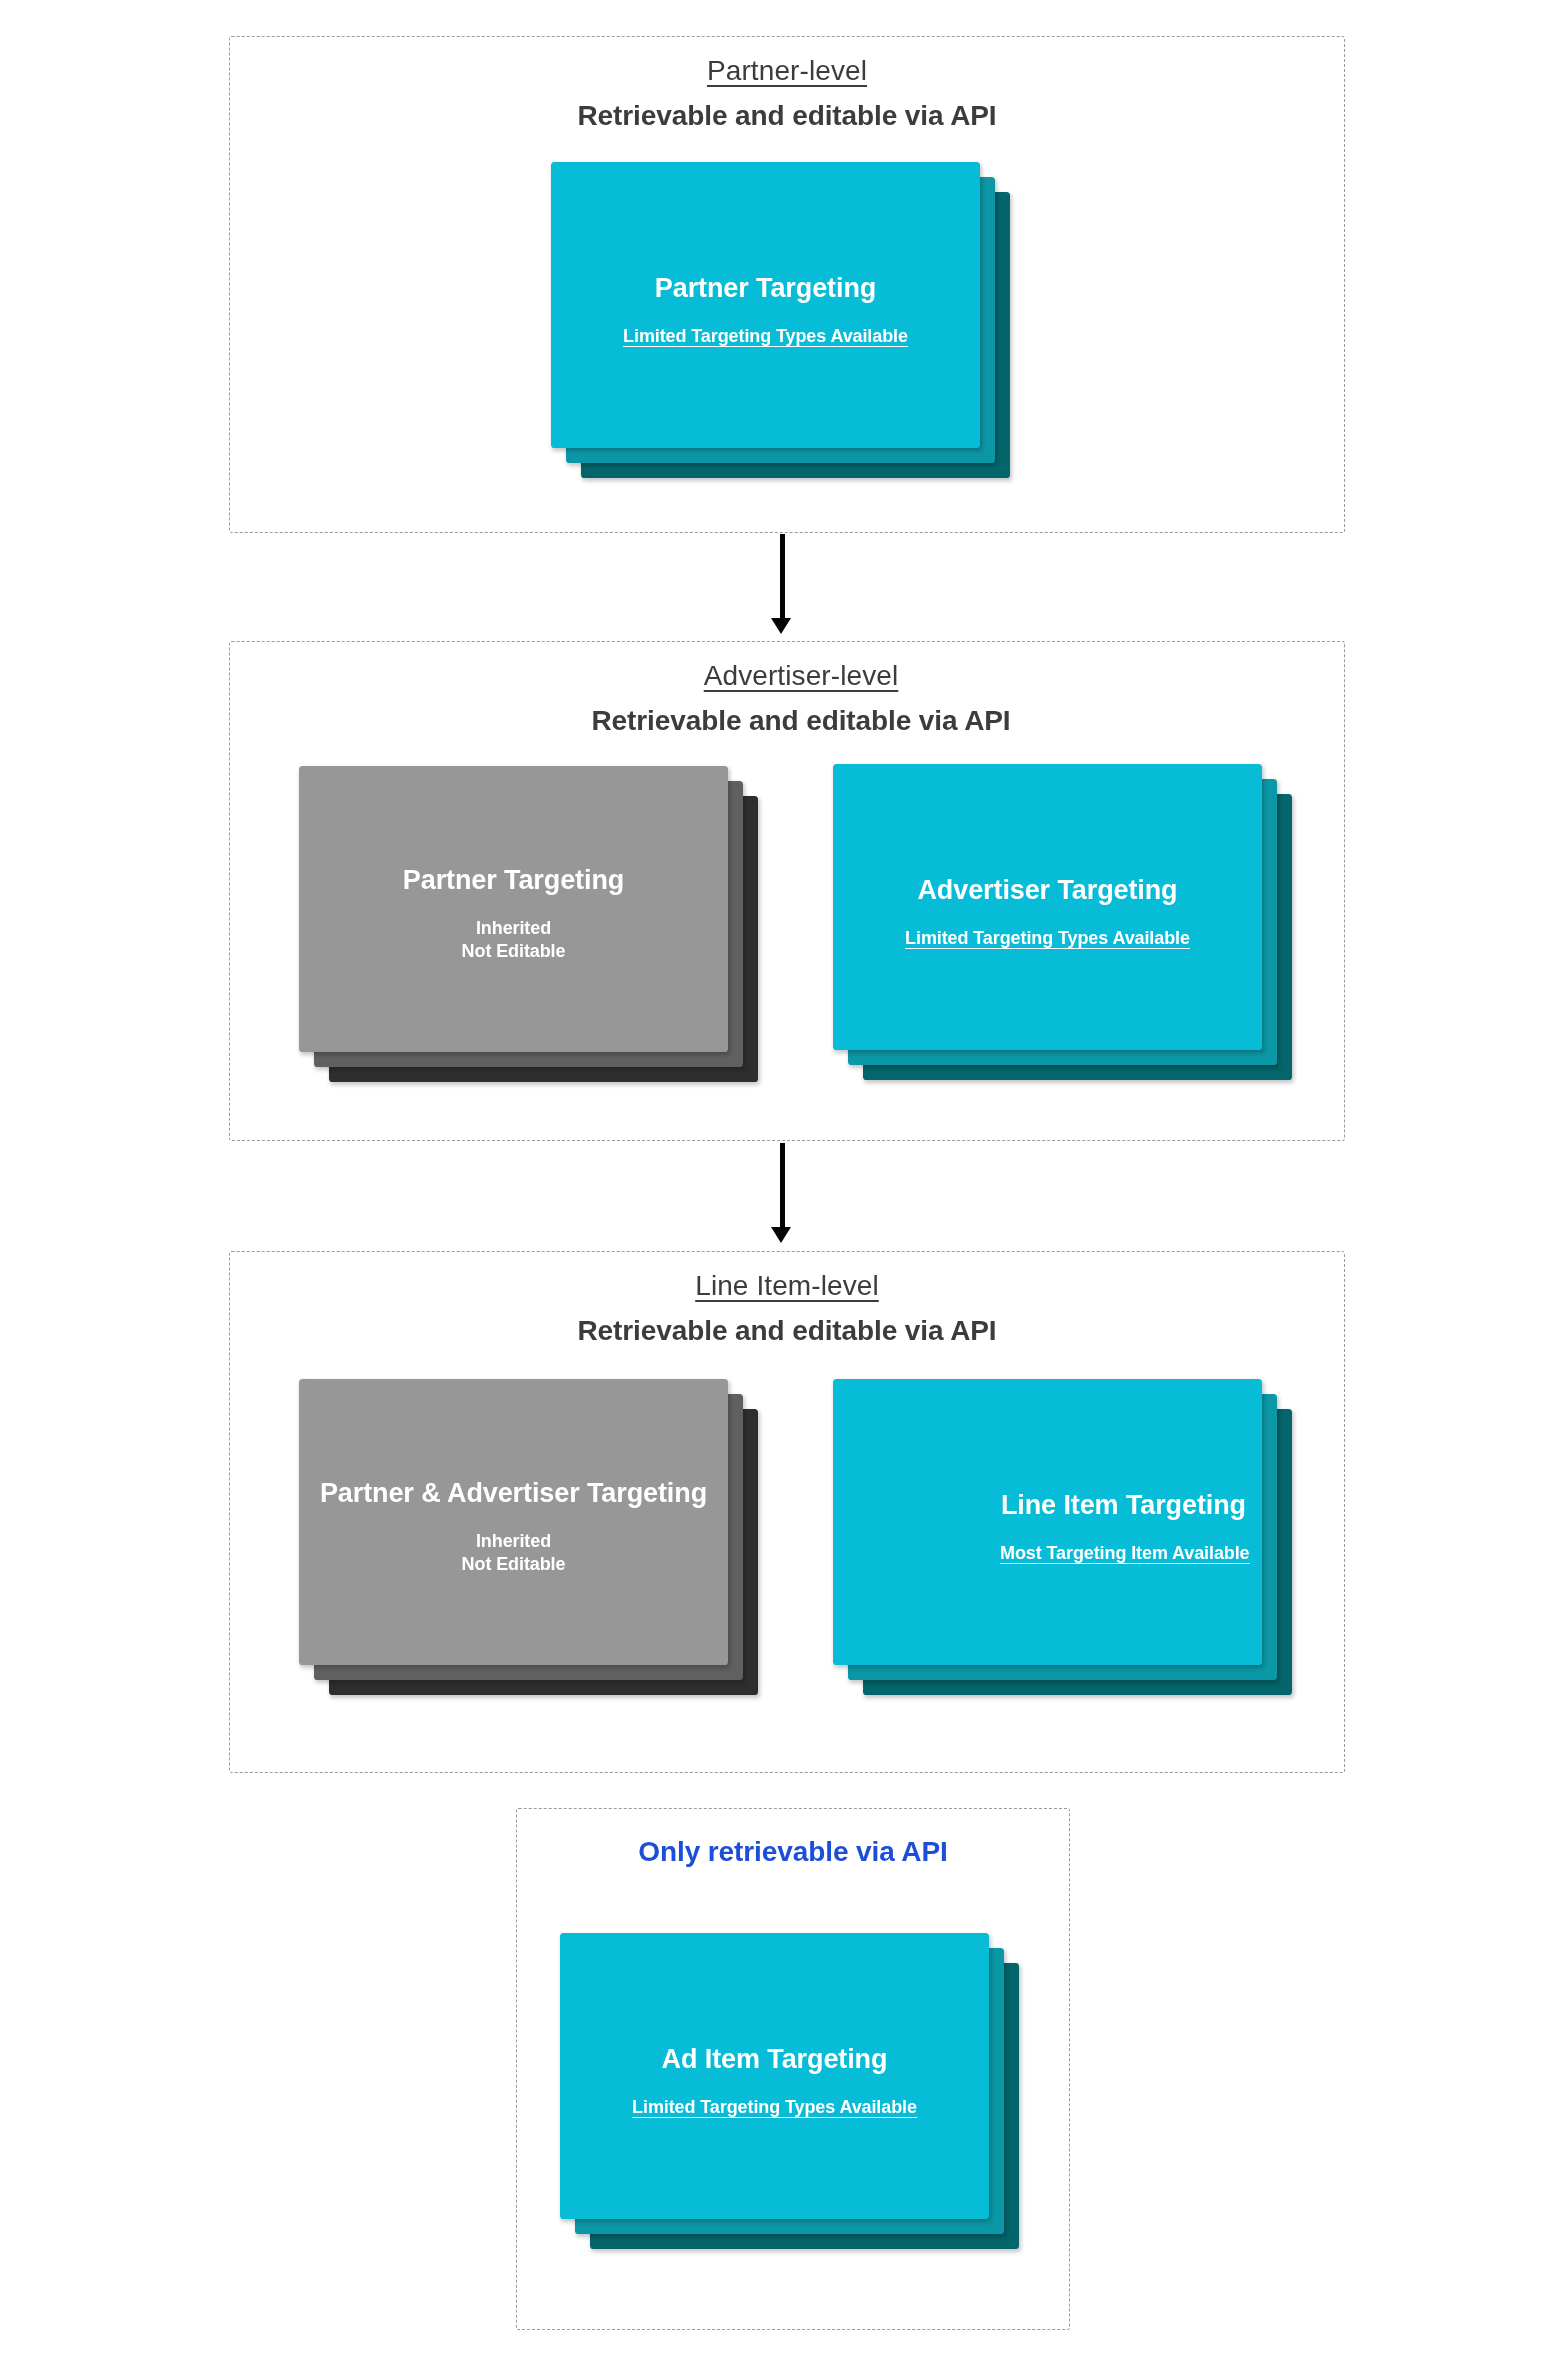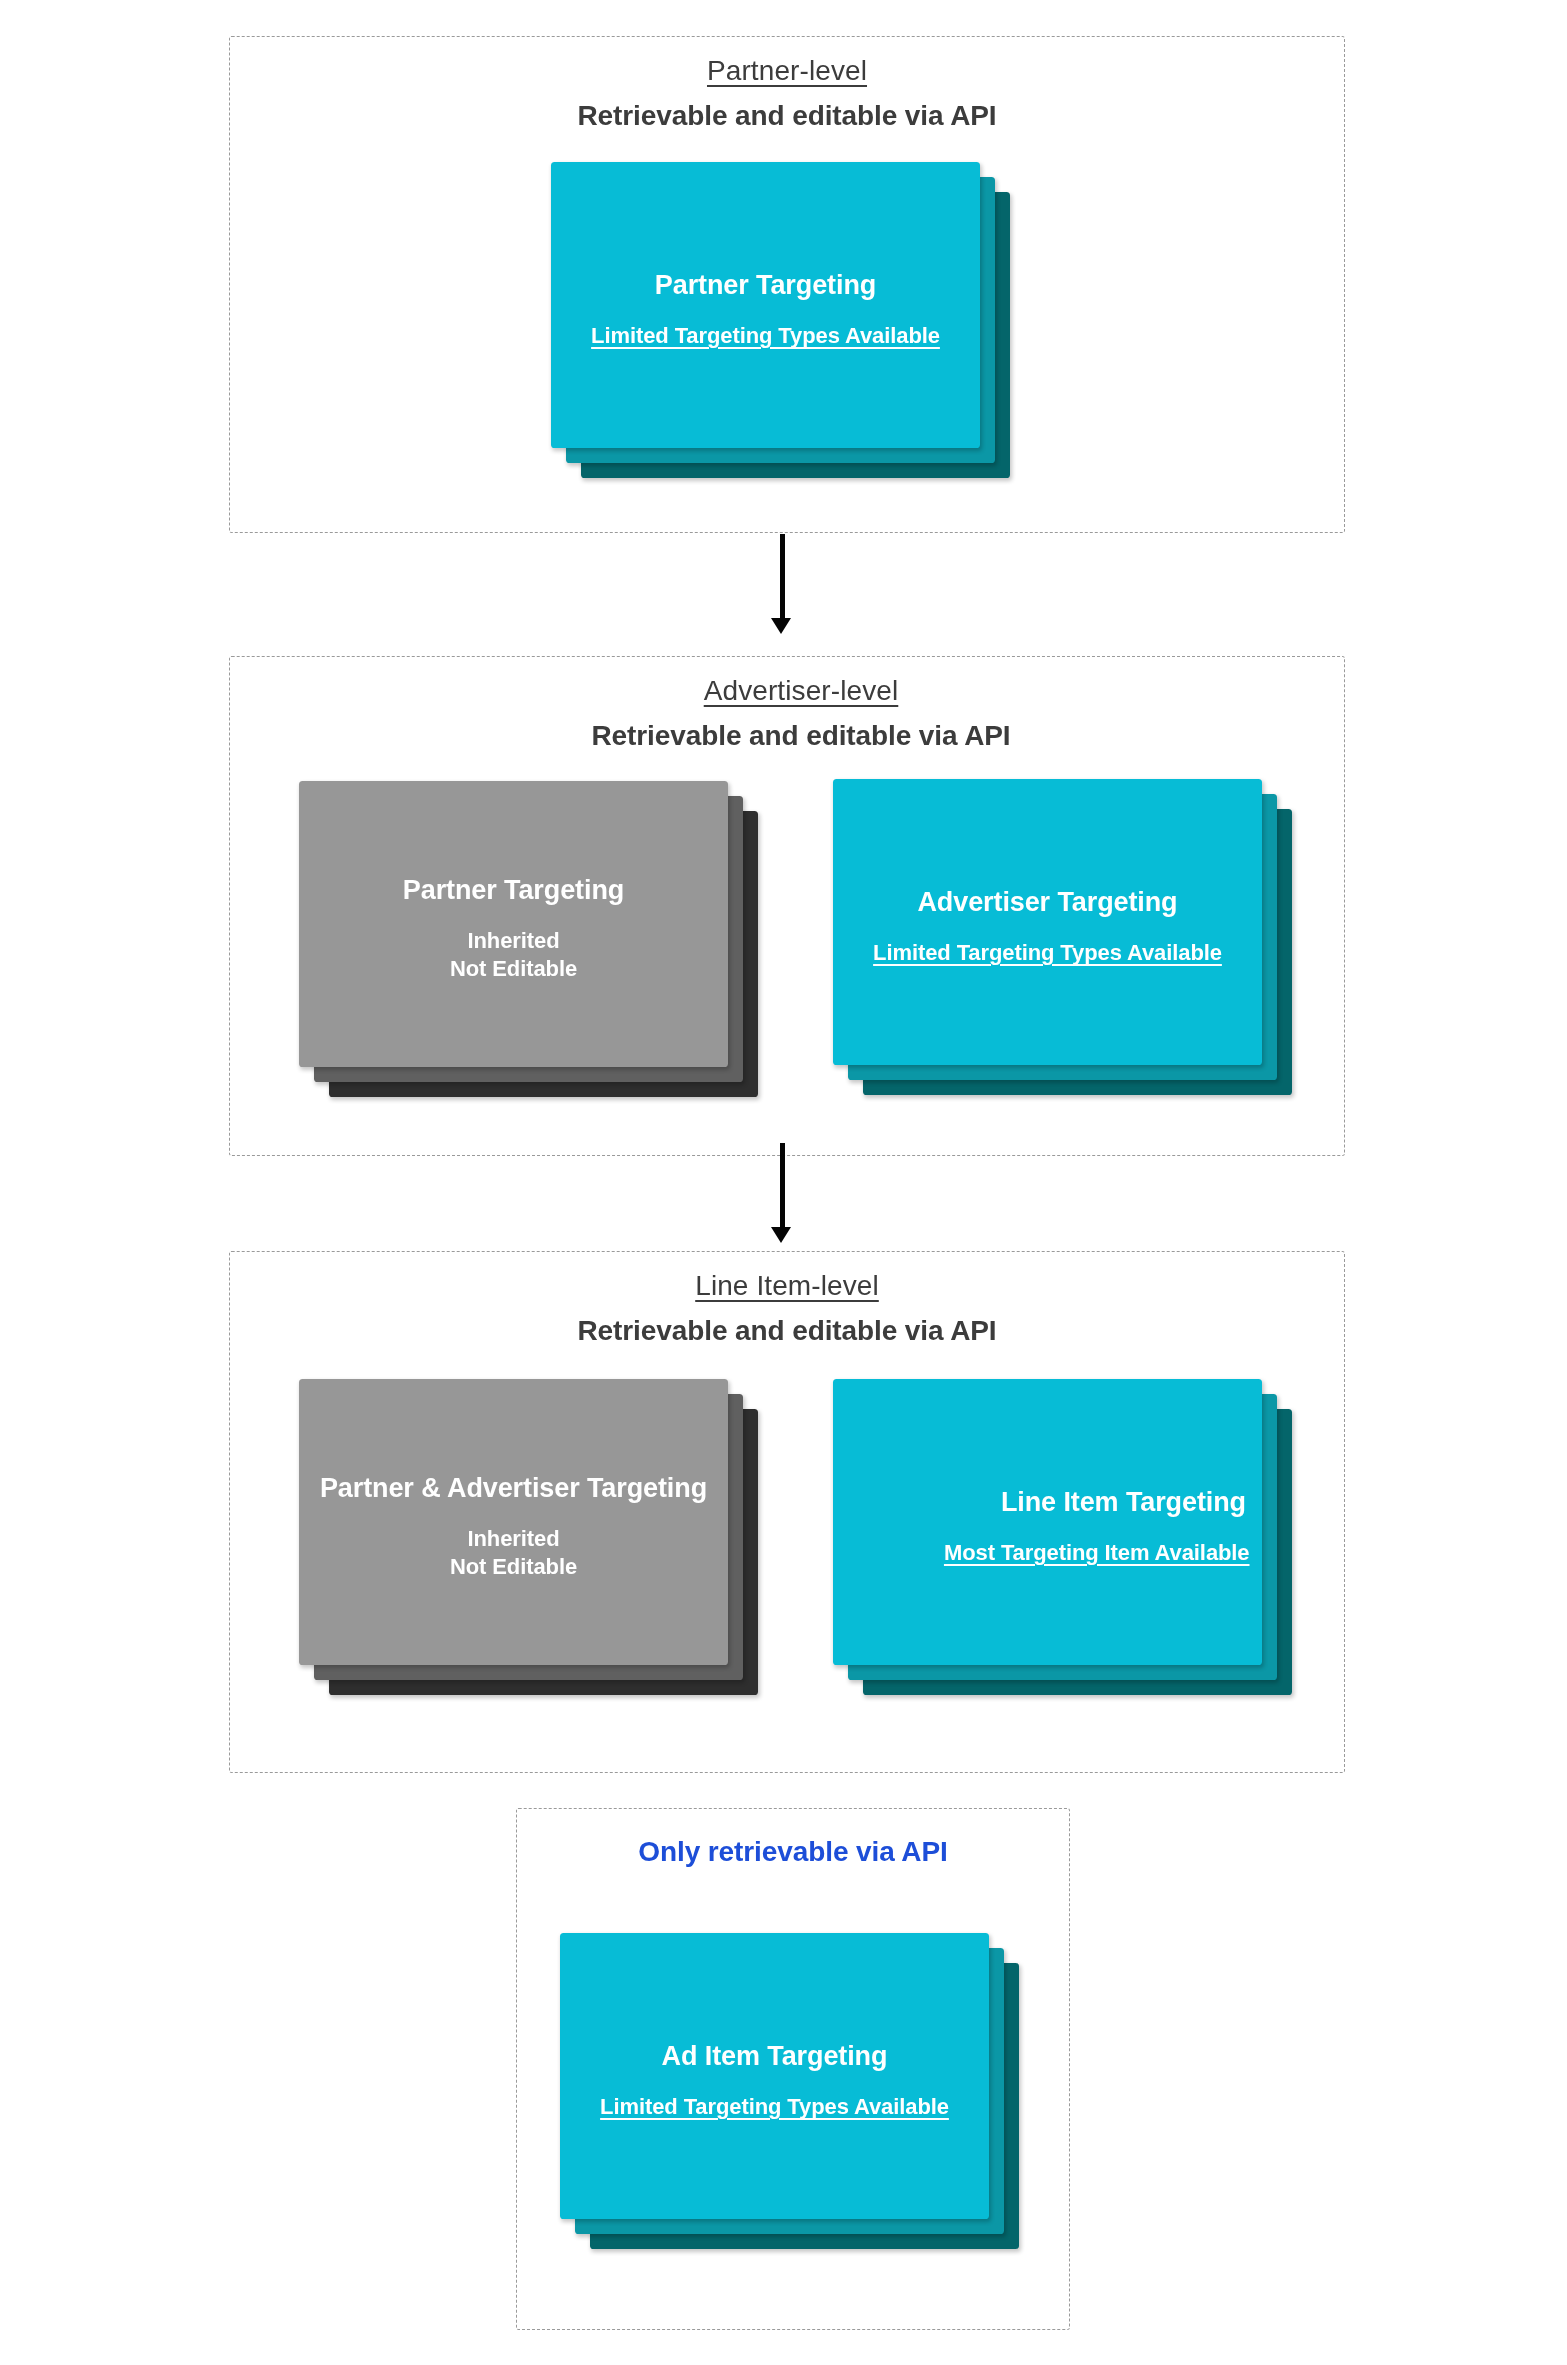--- a/index.html
+++ b/index.html
@@ -96,21 +96,21 @@
   .card-title {
     font-size: 27px;
     font-weight: 700;
     color: #ffffff;
     line-height: 1.27;
     padding: 0 16px;
     letter-spacing: -0.1px;
     margin-top: 9px;
   }
   .card-note {
-    font-size: 22px;
+    font-size: 18px;
     font-weight: 700;
     color: #ffffff;
     line-height: 1.3;
     margin-top: 19.6px;
     padding: 0 12.5px;
     letter-spacing: -0.1px;
   }
   .card-note.u {
     text-decoration: underline;
     text-underline-offset: 3.6px;
@@ -156,21 +156,21 @@
         <div class="card-note u">Limited Targeting Types Available</div>
       </div>
     </div>
   </div>
 
   <div class="arrow" style="left:780px; top:534px; height:100px;">
     <div class="shaft" style="height:86px;"></div>
     <div class="head" style="top:84px;"></div>
   </div>
 
-  <div class="level-box" style="left:229px; top:656px; width:1116px; height:500px;padding-left:28px;">
+  <div class="level-box" style="left:229px; top:641px; width:1116px; height:500px;padding-left:28px;">
     <div class="level-heading">
       <div class="level-title">Advertiser-level</div>
       <div class="level-sub">Retrievable and editable via API</div>
     </div>
 
     <div class="stack gray" style="left:69px; top:124px; width:464px; height:321px;">
       <div class="layer back" style="width:429px; height:286px;"></div>
       <div class="layer mid" style="width:429px; height:286px;"></div>
       <div class="layer front" style="width:429px; height:286px;">
         <div class="card-title">Partner Targeting</div>

